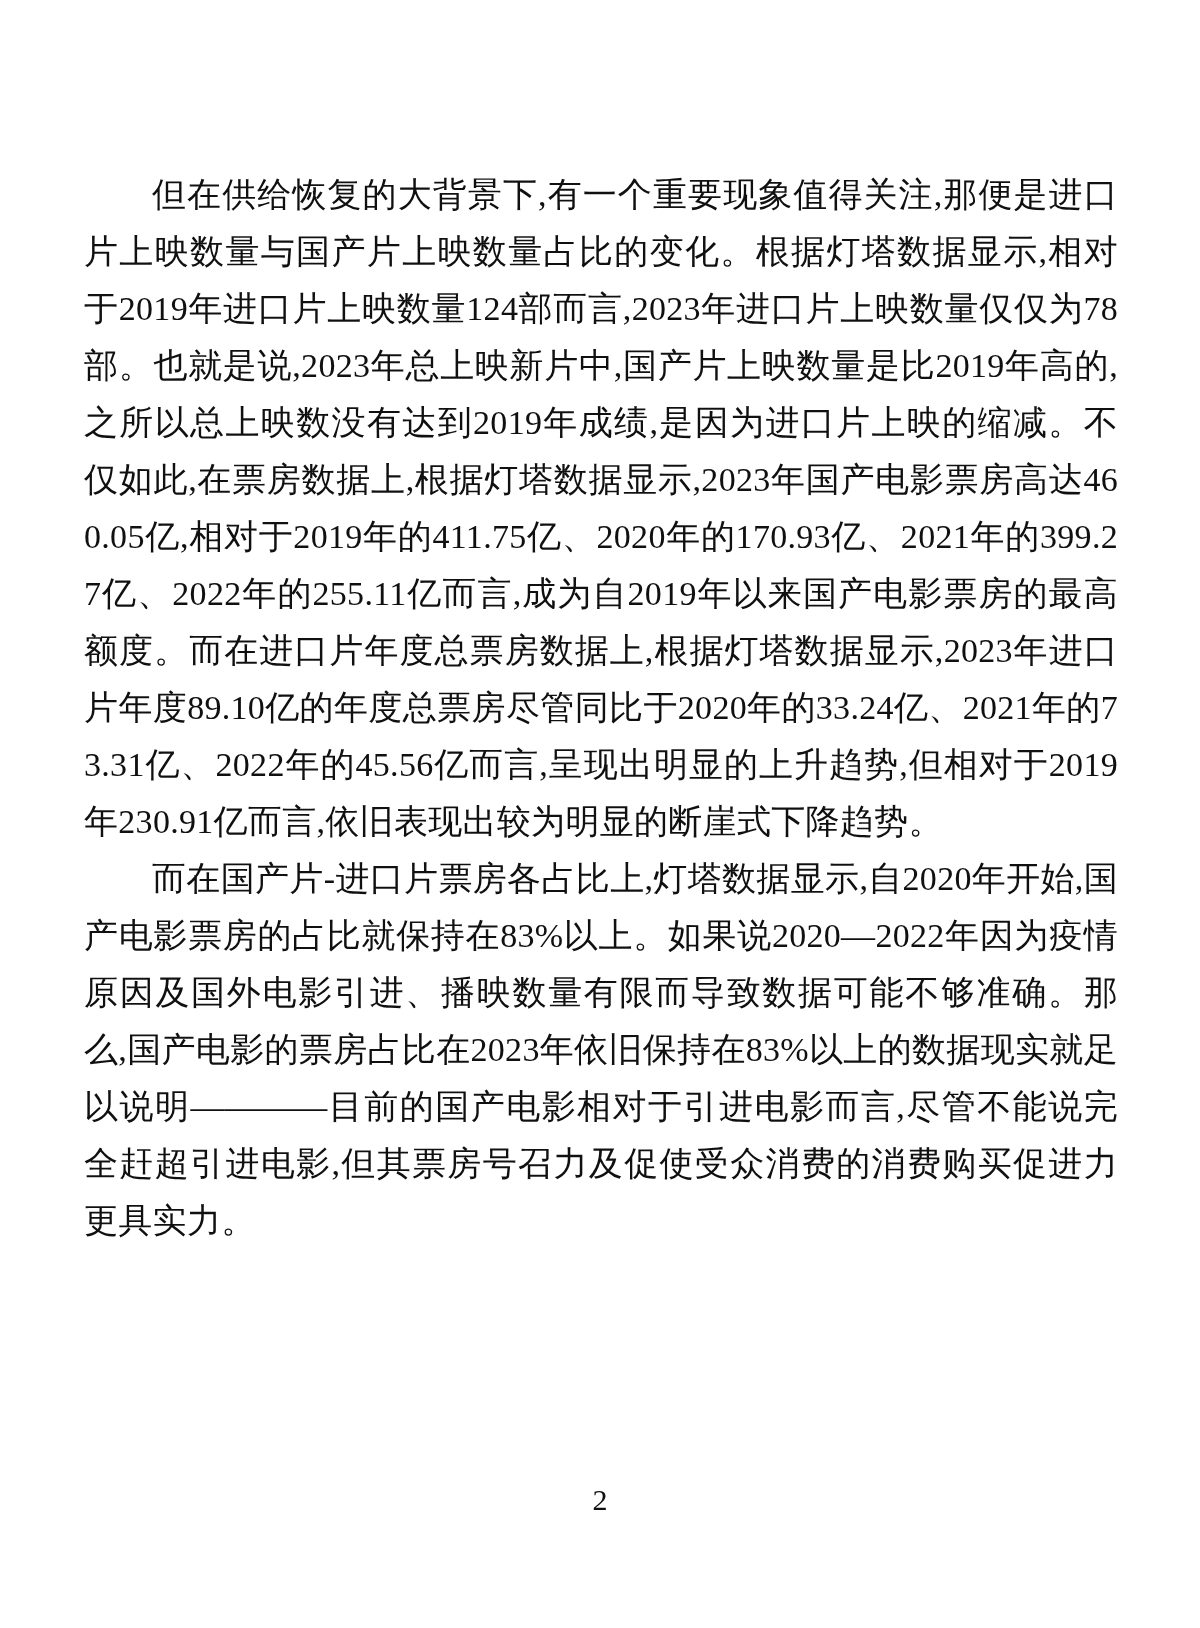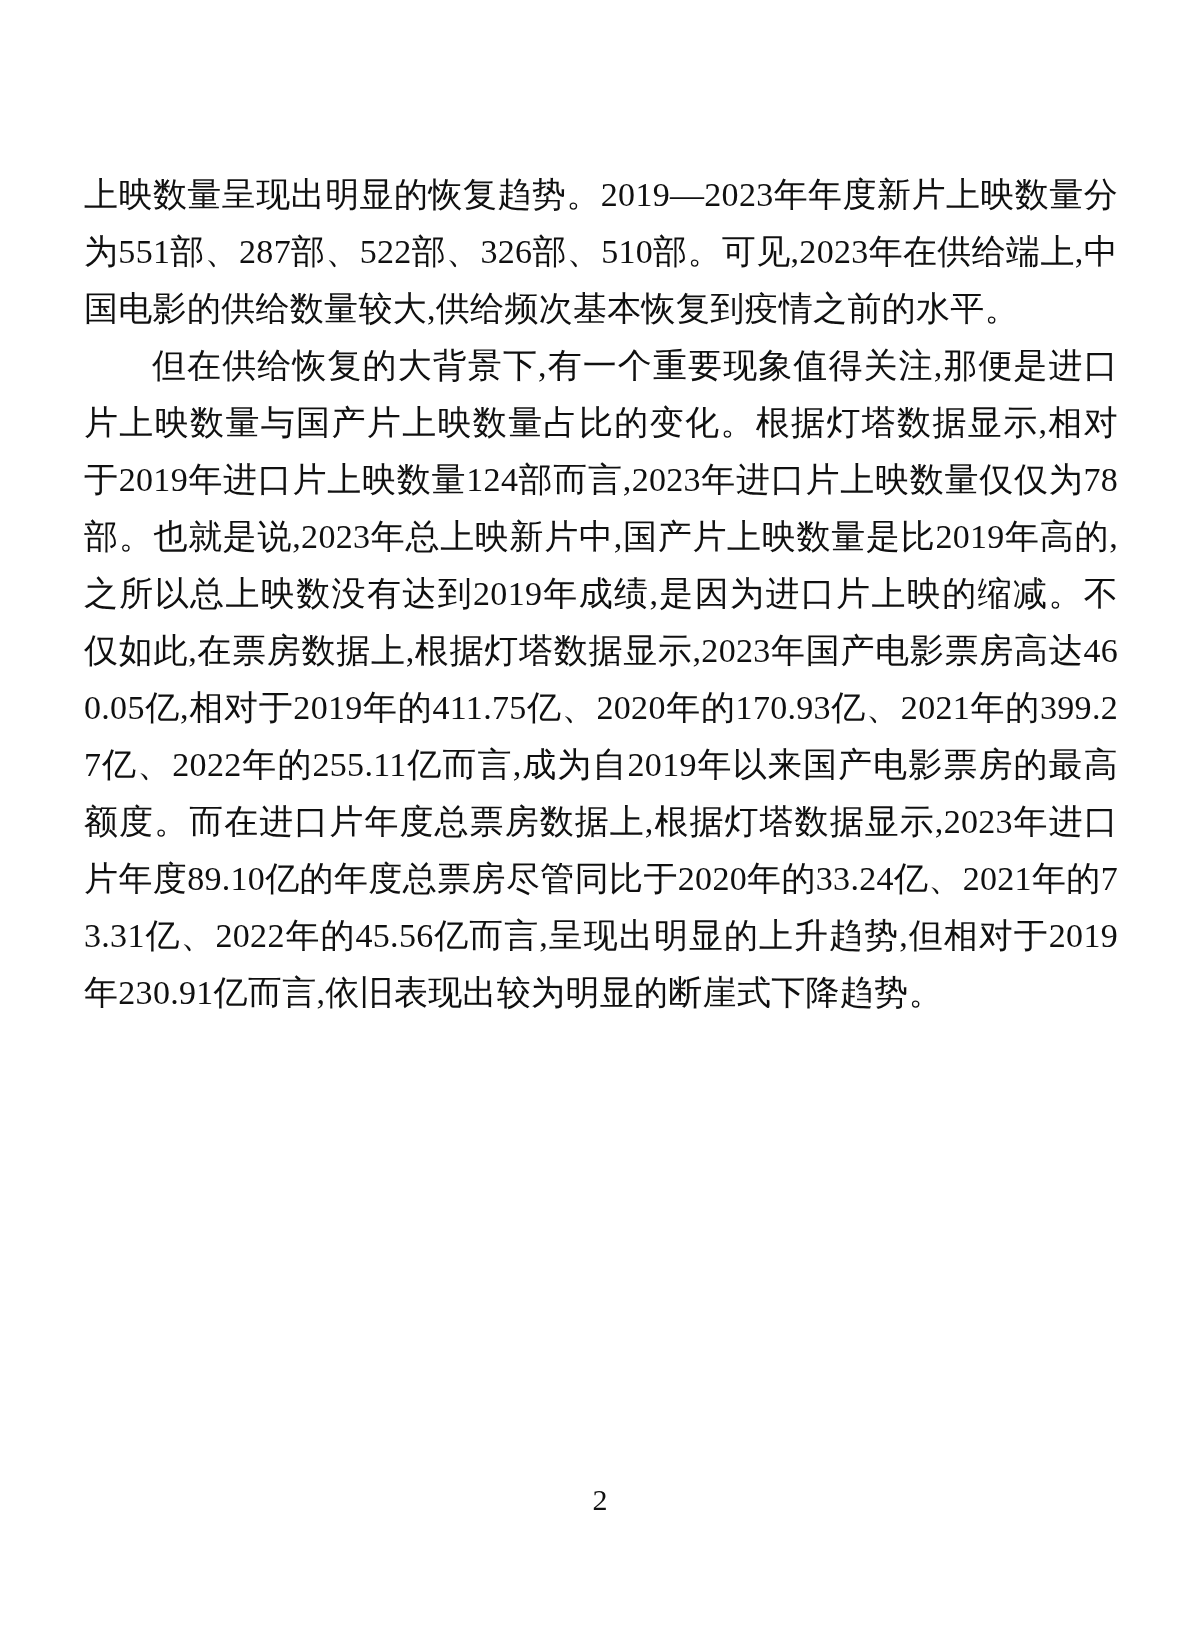--- a/index.html
+++ b/index.html
@@ -42,19 +42,19 @@
     font-size: 30px;
     line-height: 34px;
     color: #101010;
     font-family: "Liberation Serif", "DejaVu Serif", serif;
   }
 </style>
 </head>
 <body>
 
 <div class="page">
-  <p class="para">上映数量呈现出明显的恢复趋势。2019—2023年年度新片上映数量分为551部、287部、522部、326部、510部。可见,2023年在供给端上,中国电影的供给数量较大,供给频次基本恢复到疫情之前的水平。</p>
   <p class="para indent">但在供给恢复的大背景下,有一个重要现象值得关注,那便是进口片上映数量与国产片上映数量占比的变化。根据灯塔数据显示,相对于2019年进口片上映数量124部而言,2023年进口片上映数量仅仅为78部。也就是说,2023年总上映新片中,国产片上映数量是比2019年高的,之所以总上映数没有达到2019年成绩,是因为进口片上映的缩减。不仅如此,在票房数据上,根据灯塔数据显示,2023年国产电影票房高达460.05亿,相对于2019年的411.75亿、2020年的170.93亿、2021年的399.27亿、2022年的255.11亿而言,成为自2019年以来国产电影票房的最高额度。而在进口片年度总票房数据上,根据灯塔数据显示,2023年进口片年度89.10亿的年度总票房尽管同比于2020年的33.24亿、2021年的73.31亿、2022年的45.56亿而言,呈现出明显的上升趋势,但相对于2019年230.91亿而言,依旧表现出较为明显的断崖式下降趋势。</p>
+  <p class="para indent">而在国产片-进口片票房各占比上,灯塔数据显示,自2020年开始,国产电影票房的占比就保持在83%以上。如果说2020—2022年因为疫情原因及国外电影引进、播映数量有限而导致数据可能不够准确。那么,国产电影的票房占比在2023年依旧保持在83%以上的数据现实就足以说明————目前的国产电影相对于引进电影而言,尽管不能说完全赶超引进电影,但其票房号召力及促使受众消费的消费购买促进力更具实力。</p>
 
   <div class="footer">
     <span class="page-number">2</span>
   </div>
 </div>
 
 </body></html>

